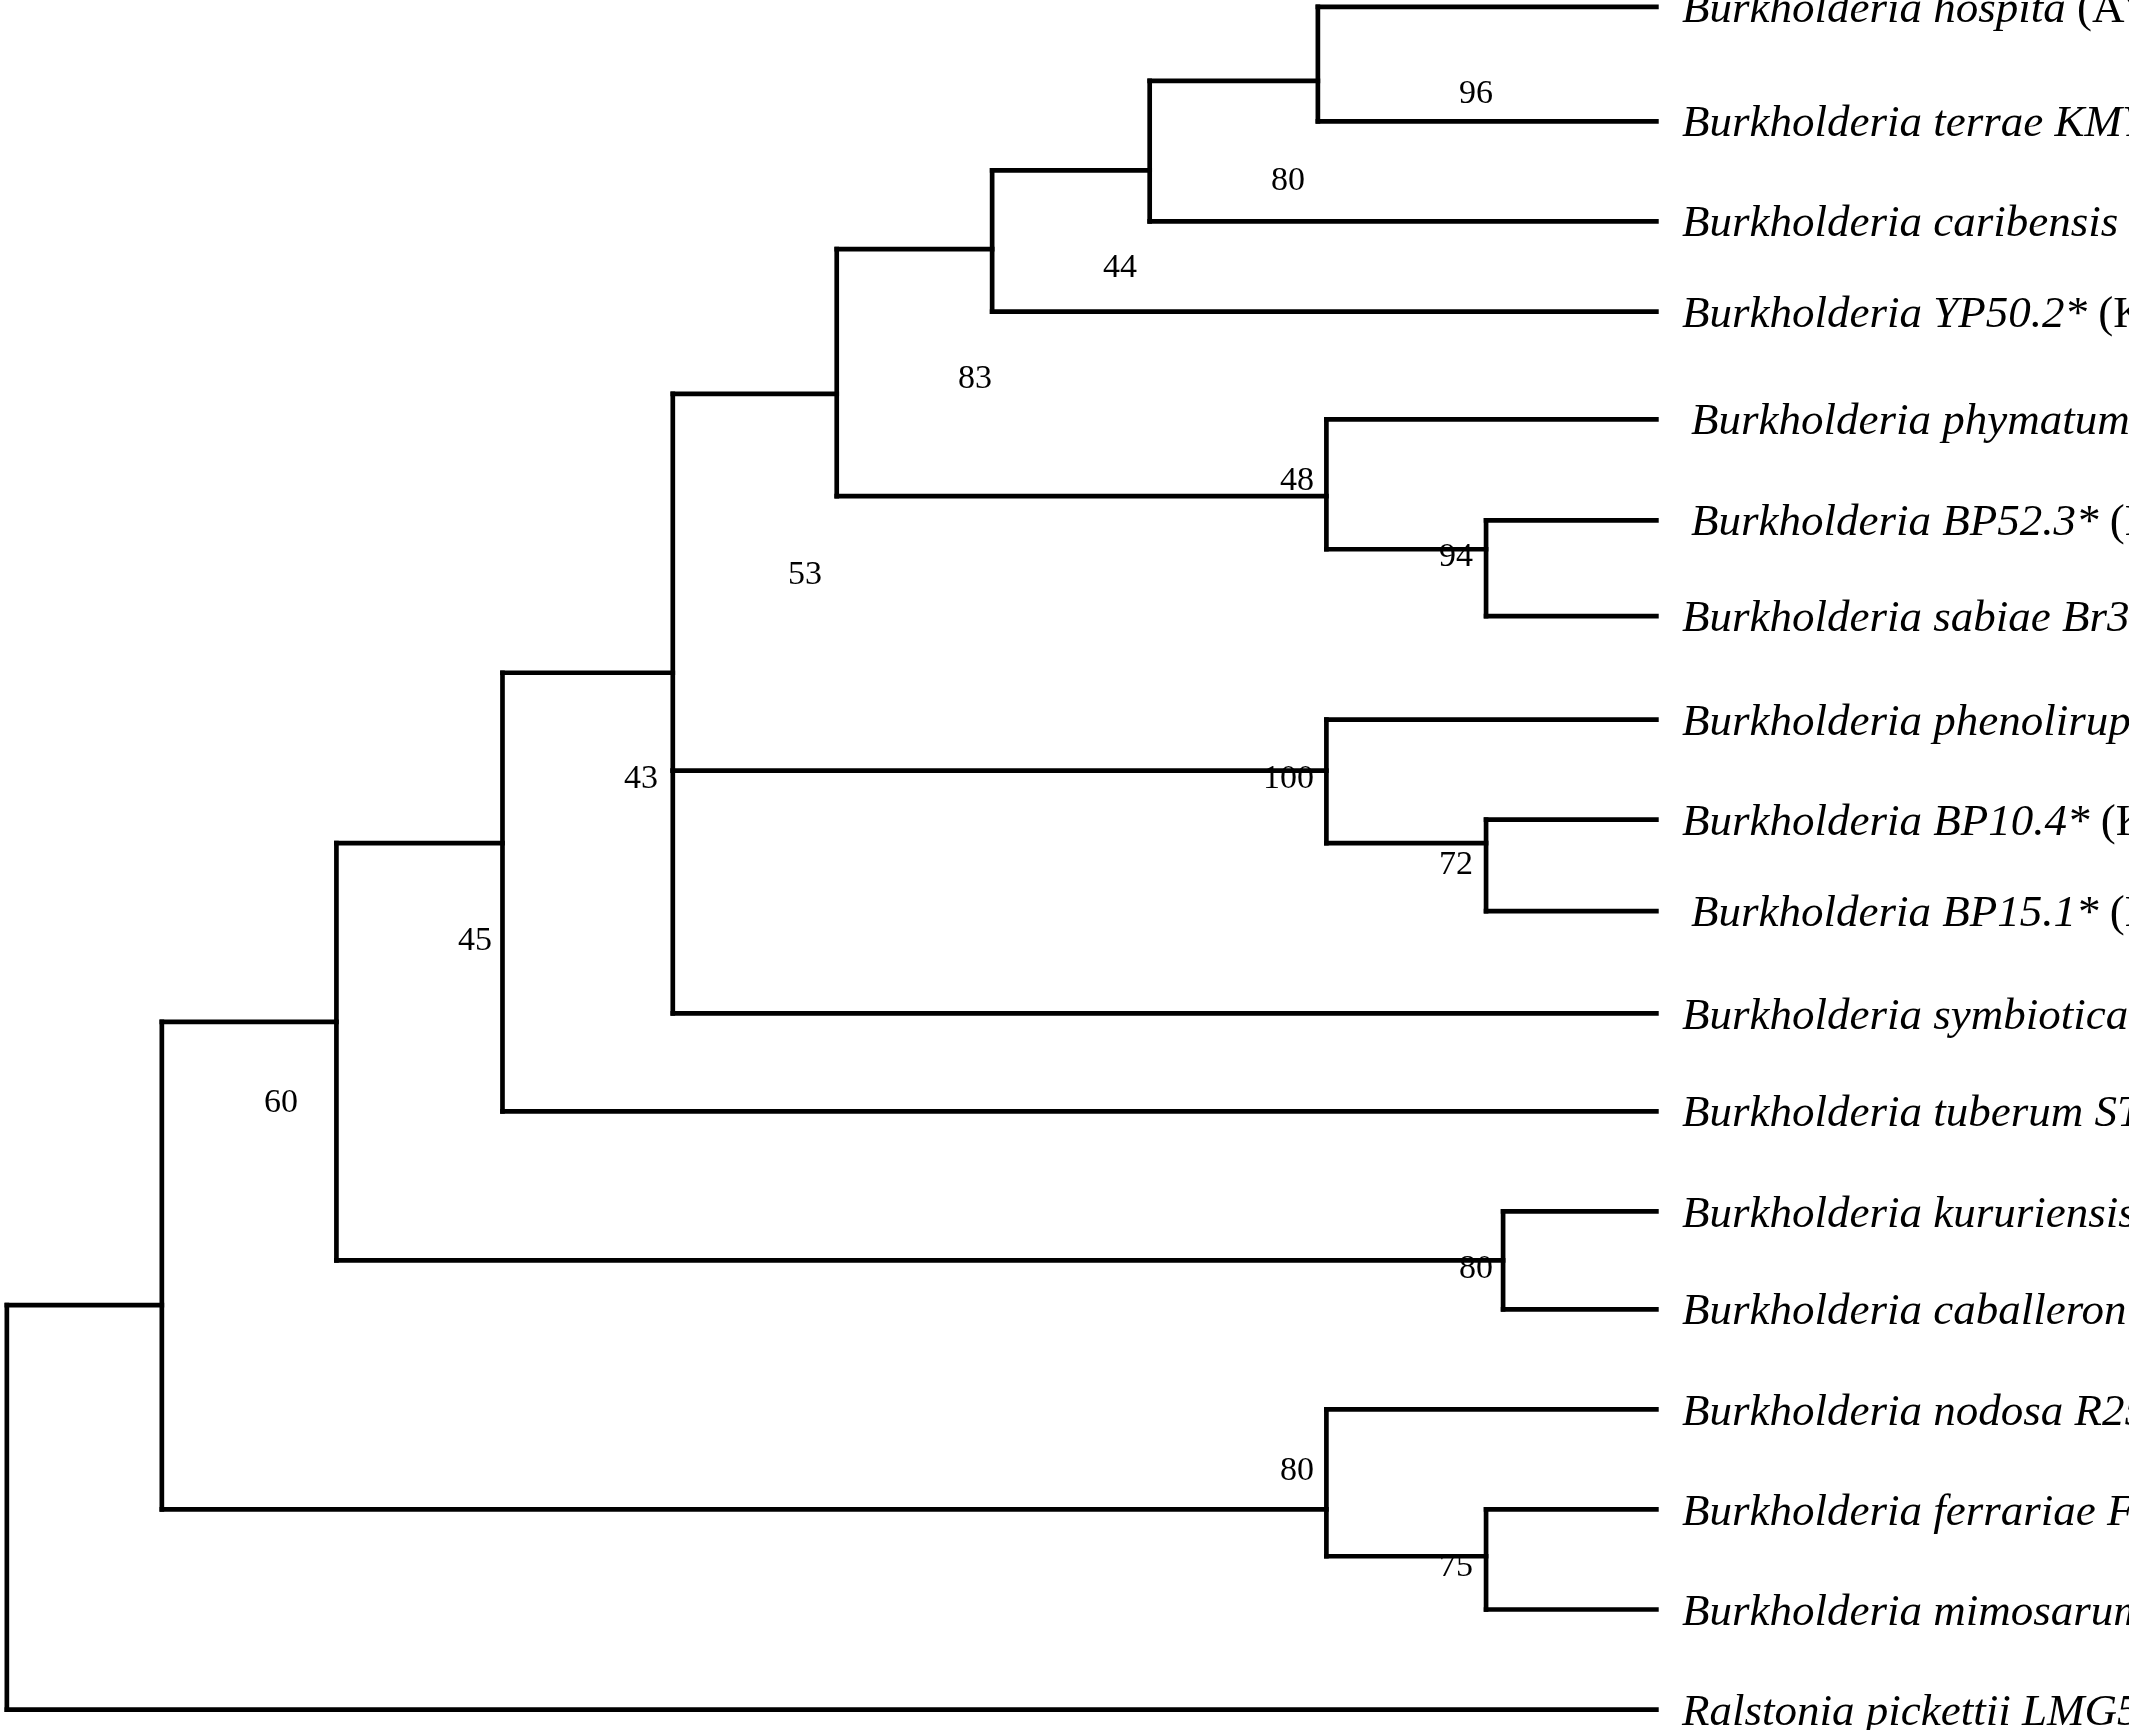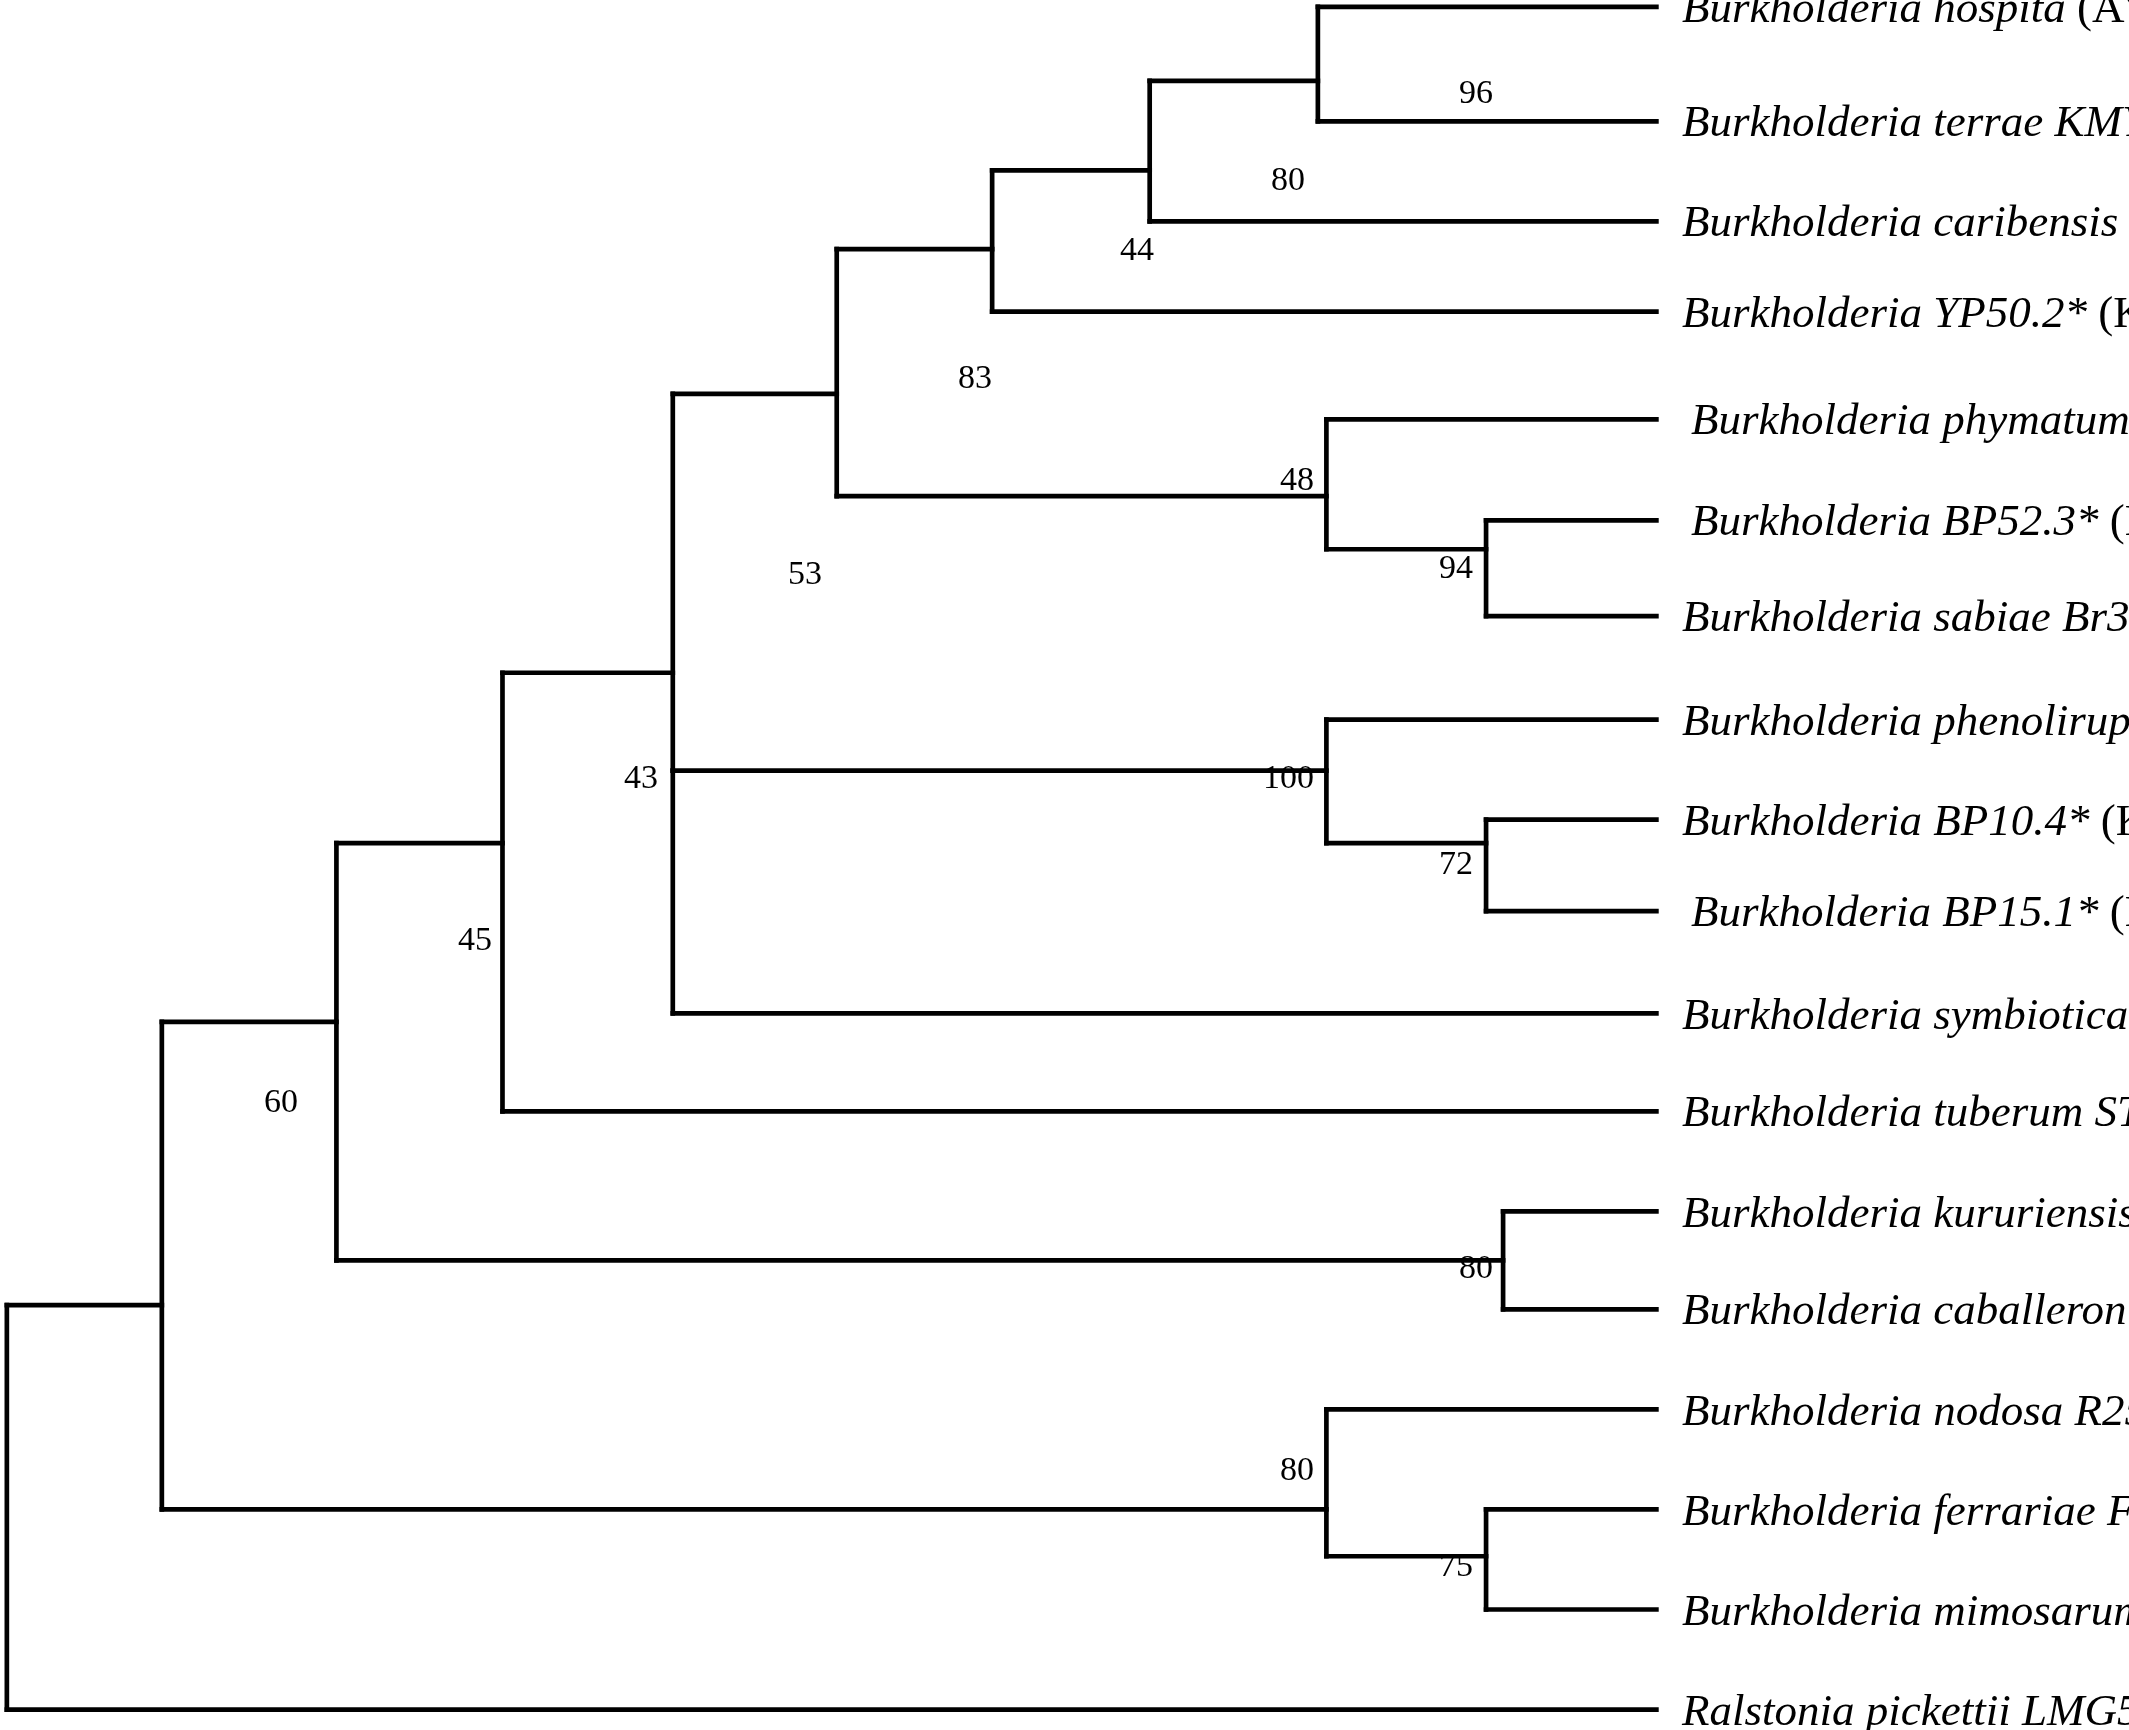--- a/index.html
+++ b/index.html
@@ -212,24 +212,24 @@
     
   </div>
   <div class="taxon-label" style="left:1682px; top:1710px;">
     <span class="genus">Ralstonia</span>
     <span class="strain">pickettii LMG5942</span>
     
   </div>
 
   <div class="boot-label" style="left:1493px; top:109px;">96</div>
   <div class="boot-label" style="left:1305px; top:196px;">80</div>
-  <div class="boot-label" style="left:1137px; top:266px;margin-left:17px;">44</div>
+  <div class="boot-label" style="left:1137px; top:283px;">44</div>
   <div class="boot-label" style="left:992px; top:394px;">83</div>
   <div class="boot-label" style="left:1314px; top:496px;">48</div>
-  <div class="boot-label" style="left:1473px; top:584px;text-align:center;">94</div>
+  <div class="boot-label" style="left:1473px; top:572px;text-align:center;">94</div>
   <div class="boot-label" style="left:1314px; top:794px;">100</div>
   <div class="boot-label" style="left:1473px; top:880px;">72</div>
   <div class="boot-label" style="left:822px; top:590px;">53</div>
   <div class="boot-label" style="left:658px; top:794px;">43</div>
   <div class="boot-label" style="left:492px; top:956px;">45</div>
   <div class="boot-label" style="left:298px; top:1118px;">60</div>
   <div class="boot-label" style="left:1493px; top:1284px;">80</div>
   <div class="boot-label" style="left:1314px; top:1486px;">80</div>
   <div class="boot-label" style="left:1473px; top:1582px;">75</div>
 

